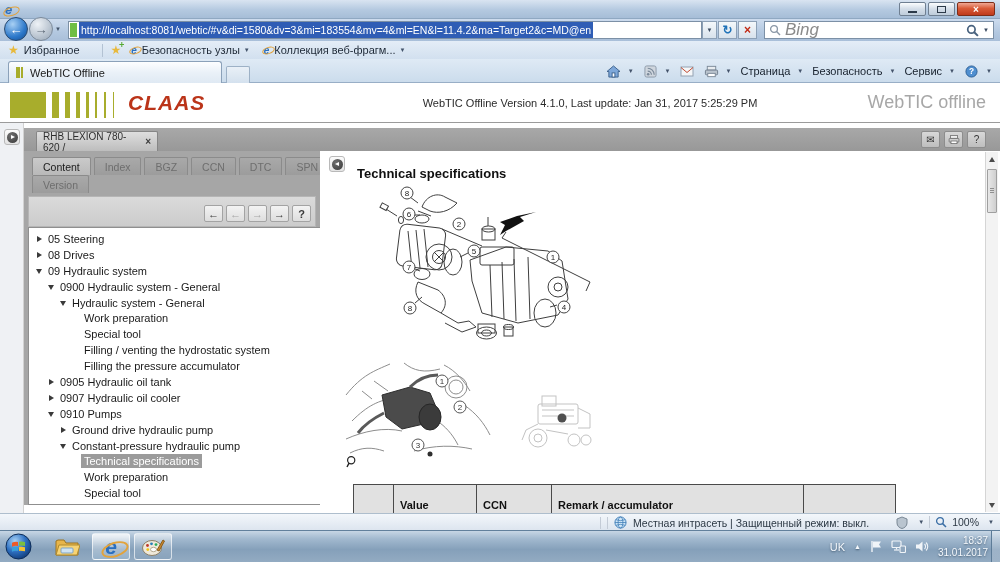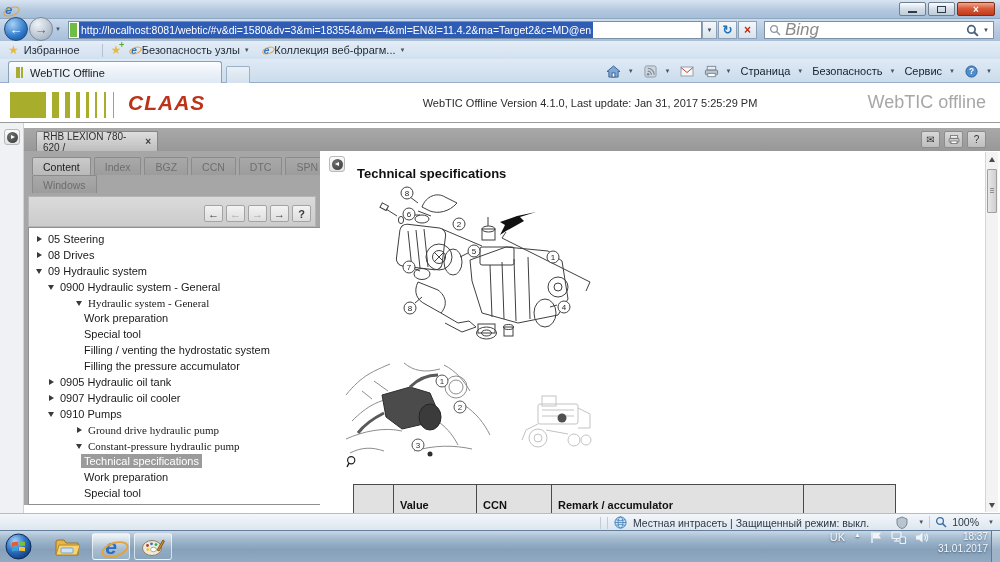--- a/index.html
+++ b/index.html
@@ -120,21 +120,21 @@
   .ptool-btn.dim { color:#a6a6a6; font-weight:normal; }
 
   .tree-box { position:absolute; left:4px; top:76px; width:326px; height:278px; background:#fff;
     border:1px solid #8f8f8f; overflow:hidden; padding-top:3px; }
   .tree-row { display:flex; align-items:center; height:15.9px; font-size:11px; white-space:nowrap; }
   .tw { flex:none; width:10px; height:10px; position:relative; }
   .tw.closed::before { content:""; position:absolute; left:2px; top:2px;
     border-left:5px solid #3a3a3a; border-top:3.5px solid transparent; border-bottom:3.5px solid transparent; }
   .tw.open::before { content:""; position:absolute; left:1px; top:3px;
     border-top:5px solid #3a3a3a; border-left:3.5px solid transparent; border-right:3.5px solid transparent; }
-  .lvl0 { padding-left:6px; } .lvl1 { padding-left:18px; } .lvl2 { padding-left:46px;font-family:Liberation Serif, serif; } .lvl3 { padding-left:42px; }
+  .lvl0 { padding-left:6px; } .lvl1 { padding-left:18px; } .lvl2 { padding-left:30px; } .lvl3 { padding-left:42px; }
   .tree-label { padding:1px 3px; }
   .tree-label.selected { background:#9b9b9b; color:#fff; }
 
   .vscroll { position:absolute; top:1px; bottom:1px; width:13px; background:#f3f3f3; border-left:1px solid #d5d5d5; }
   .tree-scroll { right:1px; }
   .sc-arrow { position:absolute; left:0; width:12px; height:12px; display:flex; align-items:center; justify-content:center; }
   .sc-up { top:1px; } .sc-down { bottom:1px; }
   .sc-tri-up { border-bottom:5px solid #4c4c4c; border-left:3.5px solid transparent; border-right:3.5px solid transparent; }
   .sc-tri-down { border-top:5px solid #4c4c4c; border-left:3.5px solid transparent; border-right:3.5px solid transparent; }
   .sc-thumb { position:absolute; left:1px; width:10px; background:linear-gradient(90deg,#e8e8e8,#cfcfcf);
@@ -162,21 +162,21 @@
   
   .taskbar { position:absolute; left:0; top:530px; width:100%; height:32px;
     background:linear-gradient(#c7d6e5,#a2b9cf 25%,#85a0ba 60%,#93abc2); border-top:1px solid #5e7astatic; border-top:1px solid #62809c; }
   .start-orb { position:absolute; left:5px; top:2px; }
   .task-btn { position:absolute; top:2px; width:38px; height:27px; border-radius:3px; display:flex; align-items:center; justify-content:center; }
   .task-btn.framed { border:1px solid rgba(255,255,255,.65); background:linear-gradient(rgba(255,255,255,.55),rgba(255,255,255,.15) 50%,rgba(120,150,180,.25)); }
   .task-btn.active { background:linear-gradient(rgba(255,255,255,.8),rgba(255,255,255,.35) 50%,rgba(160,190,215,.45)); }
   .ie-big { position:relative; color:#2a6fc0; font-weight:bold; font-style:italic; font-size:21px; line-height:21px; }
   .ie-big::after { content:""; position:absolute; left:-4px; top:6px; width:24px; height:11px;
     border:2px solid #e2a33c; border-radius:50%; transform:rotate(-18deg); }
-  .tray { position:absolute; right:0; top:0; height:100%; display:flex; gap:9px; padding-right:12px;
+  .tray { position:absolute; right:0; top:0; height:100%; display:flex; align-items:center; gap:9px; padding-right:12px;
     color:#f4f8fc; text-shadow:0 1px 2px rgba(20,40,60,.55); }
   .tray-caret { font-size:7px; color:#f4f8fc; }
   .clock { text-align:right; font-size:10px; line-height:12px; }
   .show-desktop { position:absolute; right:0; top:0; width:9px; height:100%;
     border-left:1px solid #5a7location; border-left:1px solid #5d7c98; background:linear-gradient(rgba(255,255,255,.35),rgba(255,255,255,.1)); }
 </style>
 </head>
 <body>
 
 <div id="screen">
@@ -375,21 +375,21 @@
         </div>
       <div class="ptab">
           <span>DTC</span>
         </div>
       <div class="ptab">
           <span>SPN</span>
         </div>
     </div>
     <div class="ptab-row ptab-row2">
       <div class="ptab">
-          <span>Windows</span>
+          <span>Version</span>
         </div>
     </div>
     <div class="panel-toolbar">
       <div class="ptool-btns">
         <div class="ptool-btn">
             <span>←</span>
           </div>
         <div class="ptool-btn dim">
             <span>←</span>
           </div>

